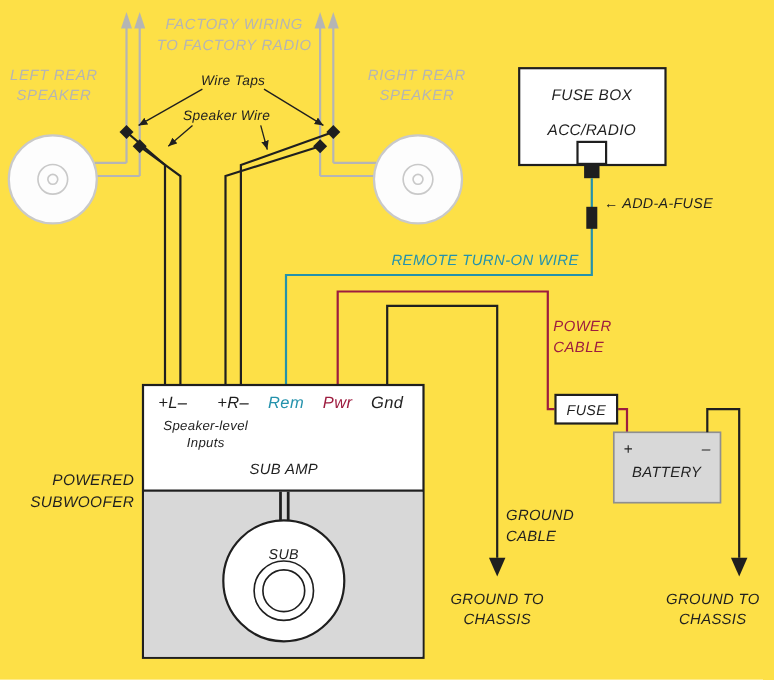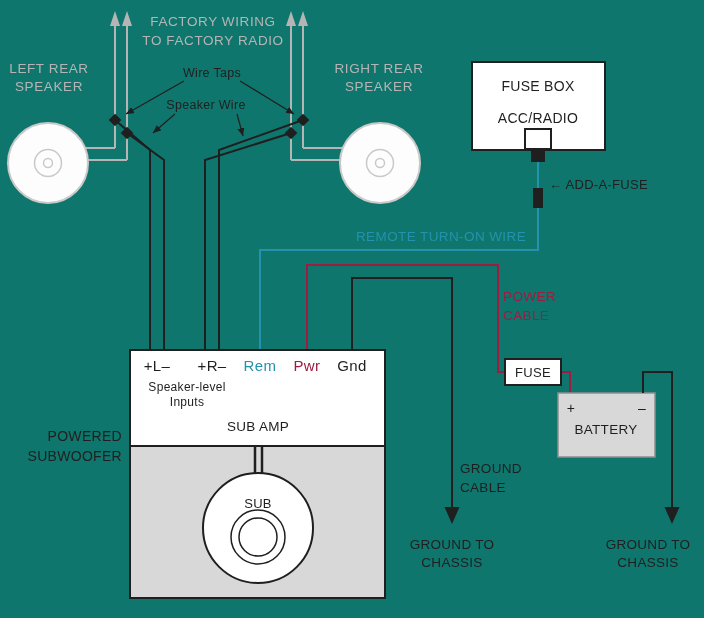--- a/index.html
+++ b/index.html
@@ -1,20 +1,20 @@
 <!DOCTYPE html>
 <html style="--gray: #b5b5b5; --black: #1f1f1f; --teal: #2492ac; --red: #9d1c3f; --panel: #d8d8d8; --spk: #c9c9c9;"><head>
 <meta charset="utf-8">
 <style>
   :root{
     --gray:#b5b5b5; --black:#1f1f1f; --teal:#2492ac; --red:#9d1c3f;
     --panel:#d8d8d8; --spk:#c9c9c9;
   }
   html,body{margin:0;padding:0;background:#fff;}
-  #stage{position:relative;width:704px;height:618px;background:#0f766e;overflow:hidden;}
+  #stage{position:relative;width:704px;height:618px;background:#fde047;overflow:hidden;font-style:italic;}
   svg{display:block;}
   text{font-family:"Liberation Sans","DejaVu Sans",sans-serif;fill:var(--black);}
   .gray-t{fill:var(--gray);letter-spacing:.6px;}
   .teal-t{fill:var(--teal);letter-spacing:.4px;}
   .red-t{fill:var(--red);letter-spacing:.4px;}
   .blk-t{letter-spacing:.3px;}
   .ctr{text-anchor:middle;}
   .endt{text-anchor:end;}
   .wire{fill:none;stroke:var(--black);stroke-width:2;}
   .wire-thick{fill:none;stroke:var(--black);stroke-width:2.5;}

